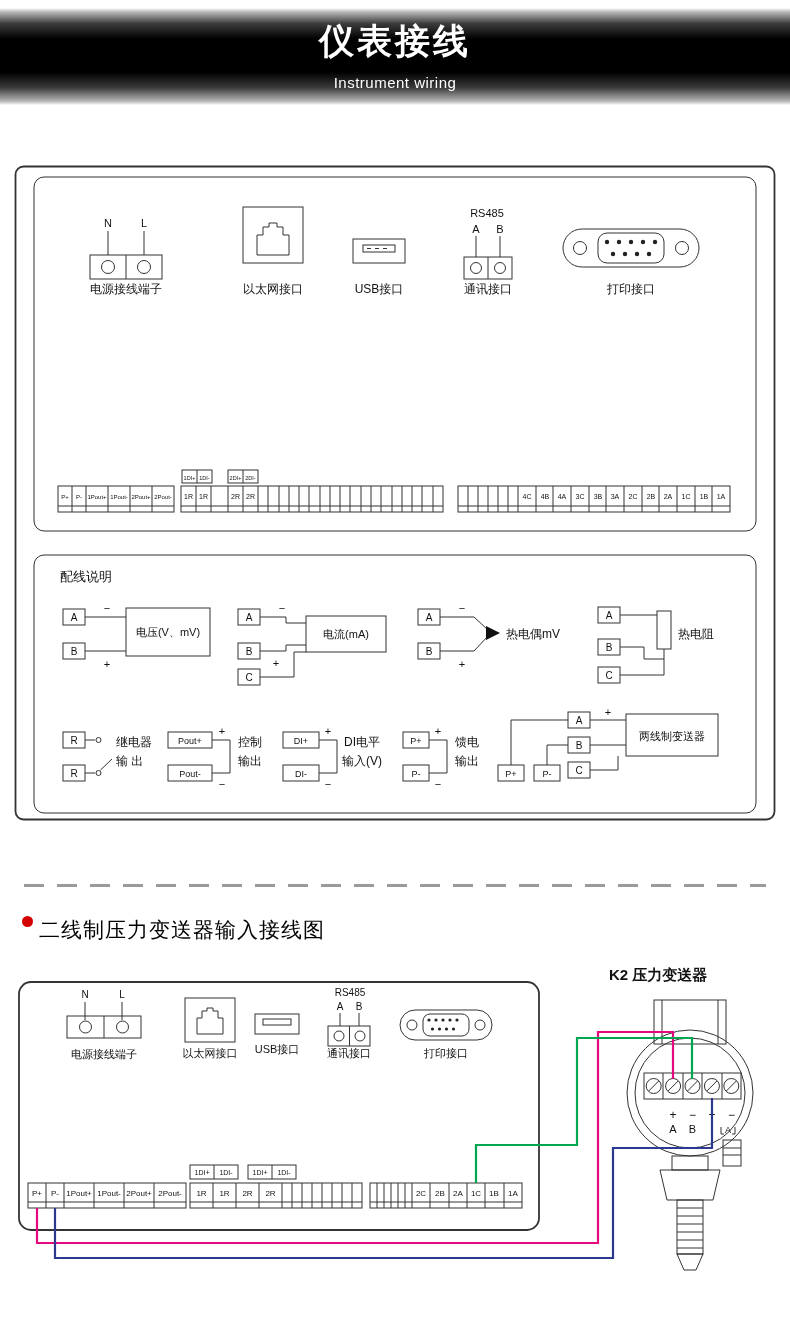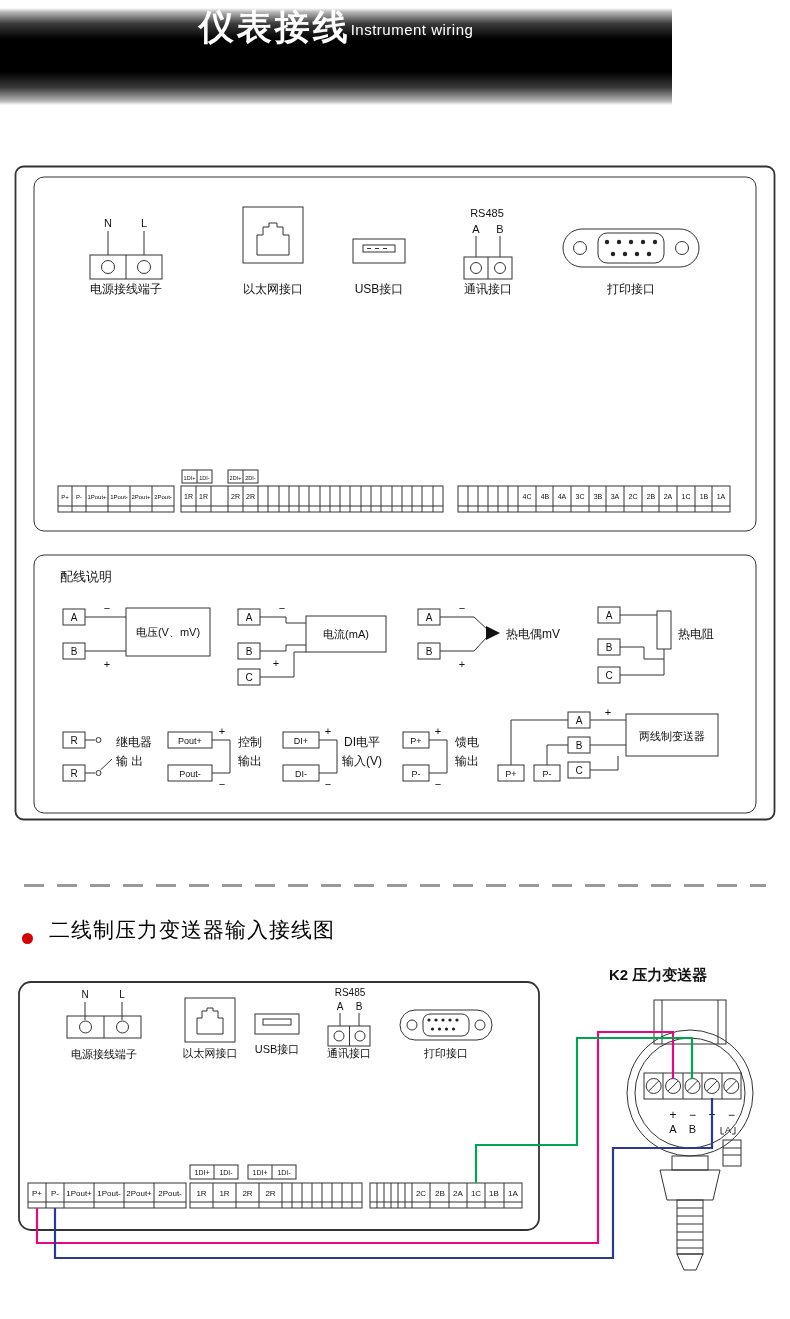--- a/index.html
+++ b/index.html
@@ -1,29 +1,29 @@
 <!DOCTYPE html>
 <html><head>
 <meta charset="utf-8">
 <style>
   html,body{margin:0;padding:0;background:#fff;}
   .page{position:relative;width:790px;height:1319px;background:#fff;overflow:hidden;
         font-family:"Liberation Sans","DejaVu Sans",sans-serif;color:#111;}
   .abs{position:absolute;}
   
-  .header{position:absolute;top:8px;left:0;width:672px;height:97px;
+  .header{position:absolute;top:8px;left:0;width:790px;height:97px;
     background:linear-gradient(180deg,#ffffff 0%,#b9b9b9 4%,#3c3c3c 16%,#000 32%,#000 66%,#3a3a3a 82%,#b5b5b5 96%,#fdfdfd 100%);
-    display:flex;flex-direction:row;justify-content:center;color:#fff;}
+    display:flex;flex-direction:column;align-items:center;justify-content:center;color:#fff;}
   .header-title{font-size:35px;font-weight:bold;letter-spacing:3px;line-height:1.1;}
   .header-subtitle{font-size:15px;margin-top:13px;letter-spacing:0.5px;}
   
   .divider{position:absolute;left:24px;top:884px;width:742px;height:3px;
     background:repeating-linear-gradient(90deg,#9a9a9a 0 20px,transparent 20px 33px);}
   
-  .section-heading{position:absolute;left:22px;top:916px;display:flex;align-items:flex-end;gap:16px;}
+  .section-heading{position:absolute;left:22px;top:916px;display:flex;align-items:flex-start;gap:6px;}
   .bullet{width:11px;height:11px;border-radius:50%;background:#d40000;flex:0 0 auto;}
   .heading-text{font-size:21px;color:#000;letter-spacing:1px;}
   
   svg text{font-family:"Liberation Sans","DejaVu Sans",sans-serif;fill:#111;}
   .ln{fill:none;stroke:#333;stroke-width:1;}
   .ln2{fill:none;stroke:#333;stroke-width:1.8;}
   .dot{fill:#222;stroke:none;}
   .tri{fill:#111;stroke:none;}
   .mid{text-anchor:middle;}
   .t55{font-size:5.5px;}.t6{font-size:6px;}.t7{font-size:7px;}.t8{font-size:8px;}

